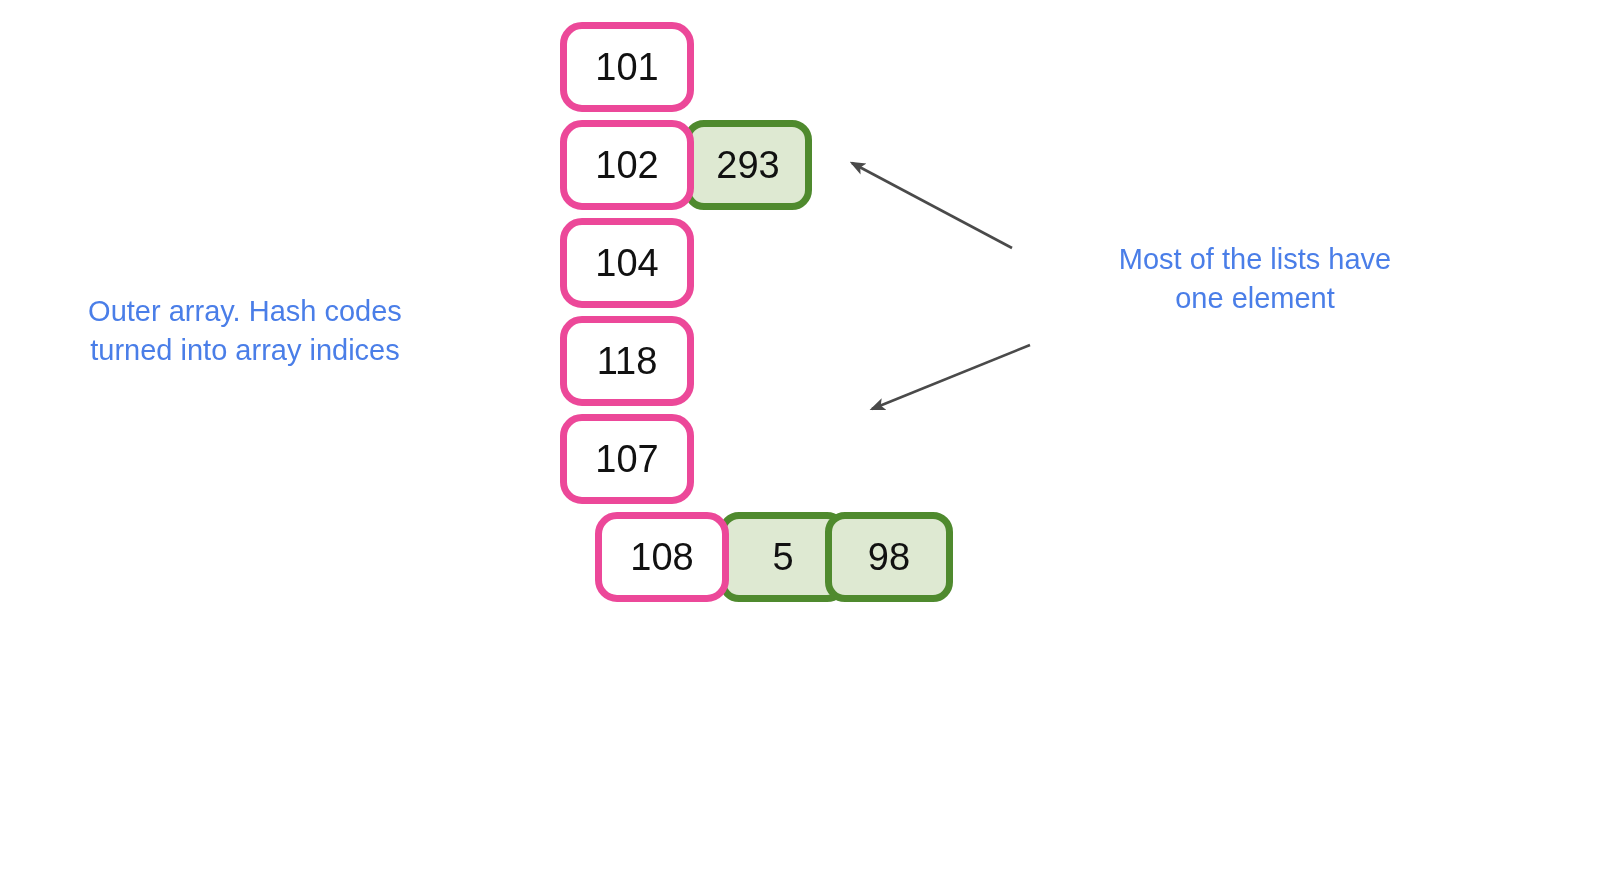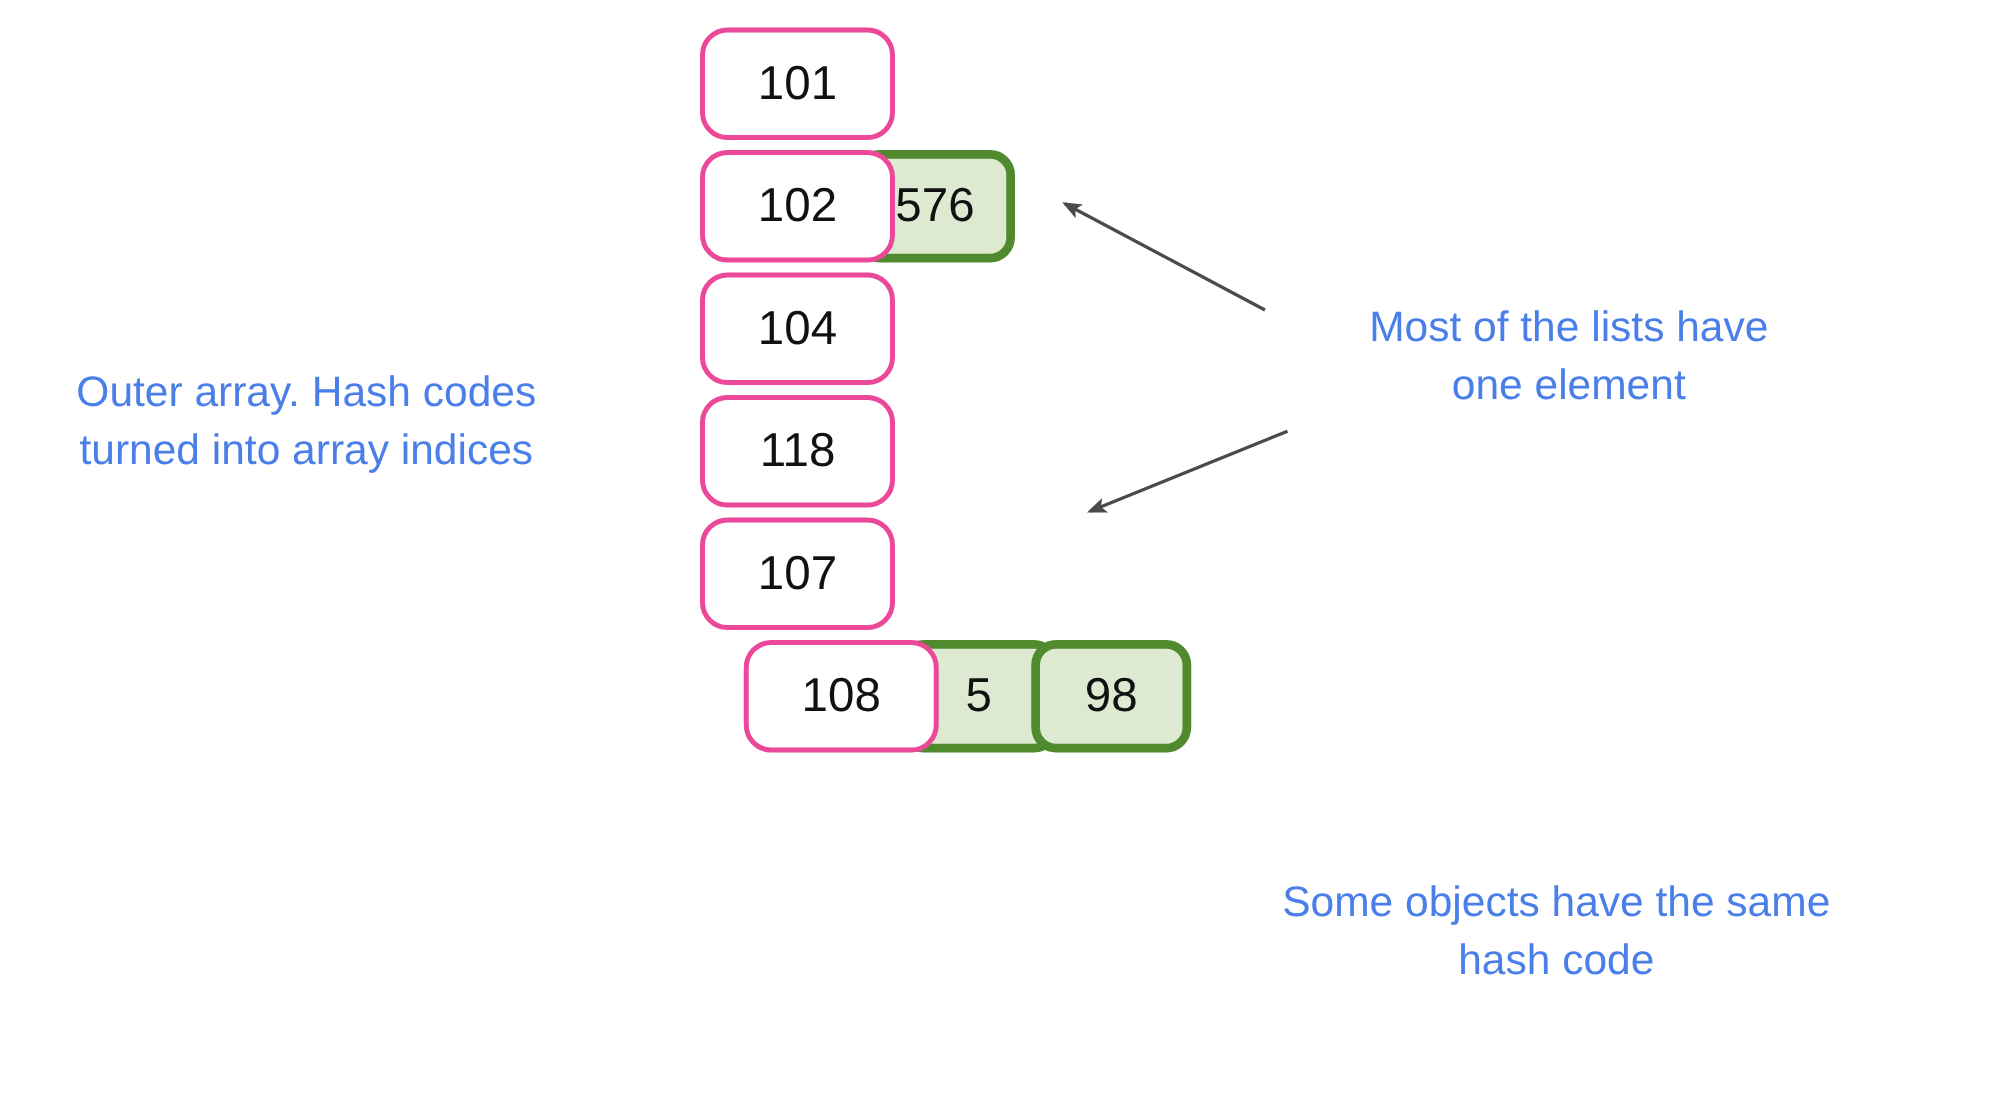--- a/index.html
+++ b/index.html
@@ -30,24 +30,24 @@
     position: relative;
     height: 90px;
     margin-bottom: 8px;
   }
   .bucket-row:last-child { margin-bottom: 0; margin-left: 35px; }
 
   .index-cell {
     position: absolute;
     left: 0;
     top: 0;
-    width: 156px;
+    width: 134px;
     height: 90px;
     box-sizing: border-box;
-    border: 4px solid #ec4899;
+    border: 7px solid #ec4899;
     border-radius: 22px;
     background: #ffffff;
     display: flex;
     align-items: center;
     justify-content: center;
     color: #111111;
     font-size: 38px;
     font-family: "Liberation Sans", sans-serif;
     letter-spacing: 0px;
     z-index: 2;
@@ -71,21 +71,21 @@
     z-index: 1;
   }
   .entry-slot-0 { left: 124px; }
   .entry-slot-1 { left: 230px; text-align: right; }
 
   
   .annotation {
     position: absolute;
     color: #4a7ee8;
     font-family: "Liberation Sans", sans-serif;
-    font-size: 34px;
+    font-size: 29px;
     line-height: 1.35;
     text-align: center;
     white-space: pre-line;
   }
   #annotation-outer-array {
     left: 10px;
     top: 292px;
     width: 470px;
   }
   #annotation-single-element {
@@ -125,21 +125,21 @@
   </svg>
 
   <div class="array-column" id="array-column">
 
     <div class="bucket-row">
       <div class="index-cell">101</div>
     </div>
 
     <div class="bucket-row">
       <div class="index-cell">102</div>
-      <div class="entry-cell entry-slot-0">576</div>
+      <div class="entry-cell entry-slot-0">293</div>
     </div>
 
 
     <div class="bucket-row">
       <div class="index-cell">104</div>
     </div>
 
 
     <div class="bucket-row">
       <div class="index-cell">118</div>
@@ -156,16 +156,14 @@
     </div>
 
   </div>
 
   <div class="annotation" id="annotation-outer-array">Outer array. Hash codes
 turned into array indices</div>
 
   <div class="annotation" id="annotation-single-element">Most of the lists have
 one element</div>
 
-  <div class="annotation" id="annotation-same-hash">Some objects have the same
-hash code</div>
 
 </div>
 
 </body></html>

